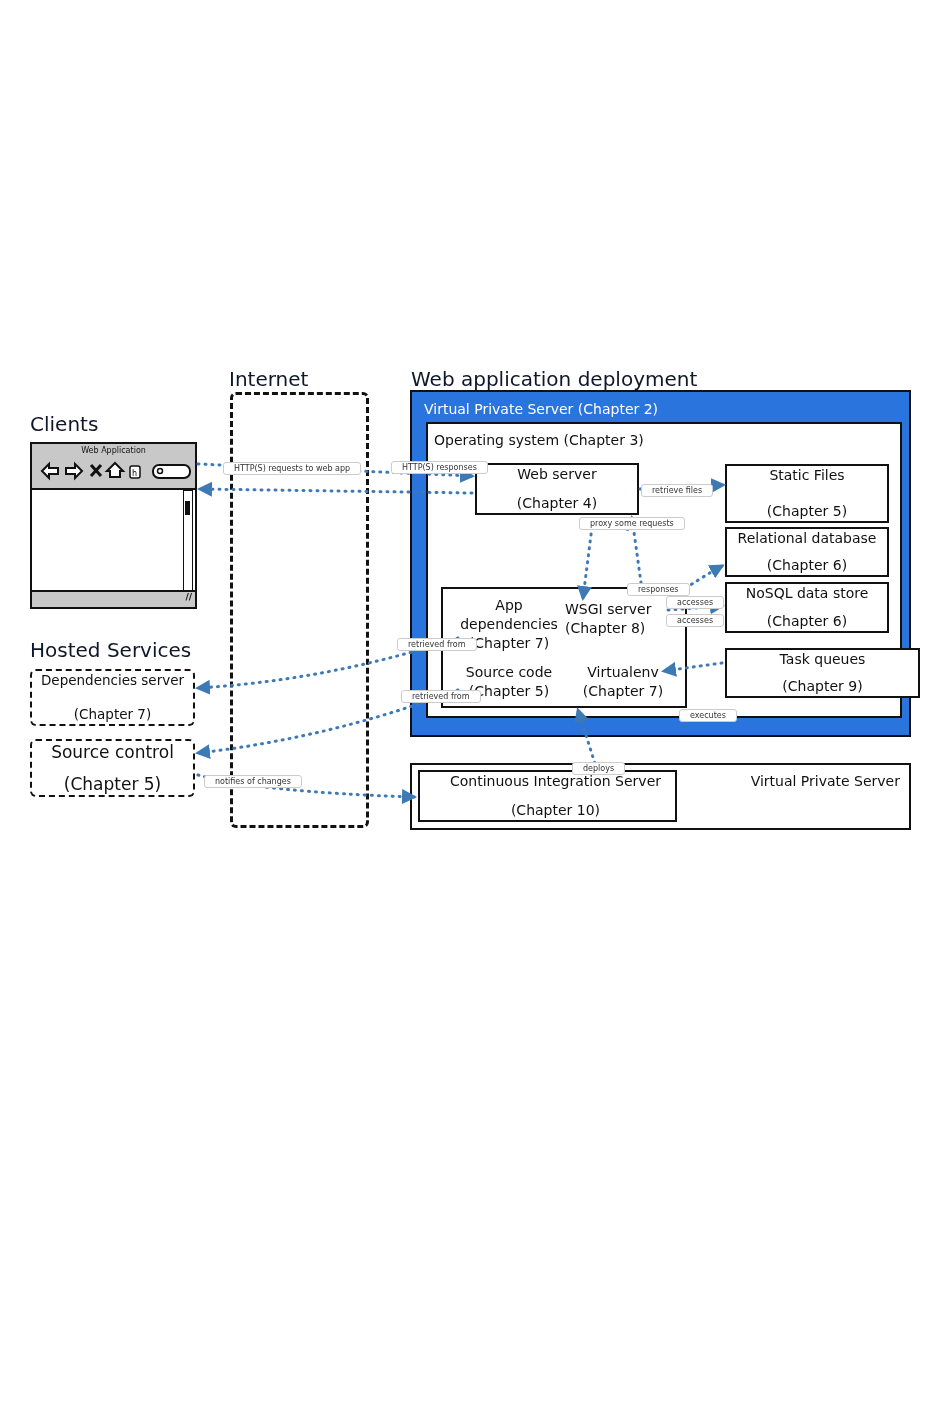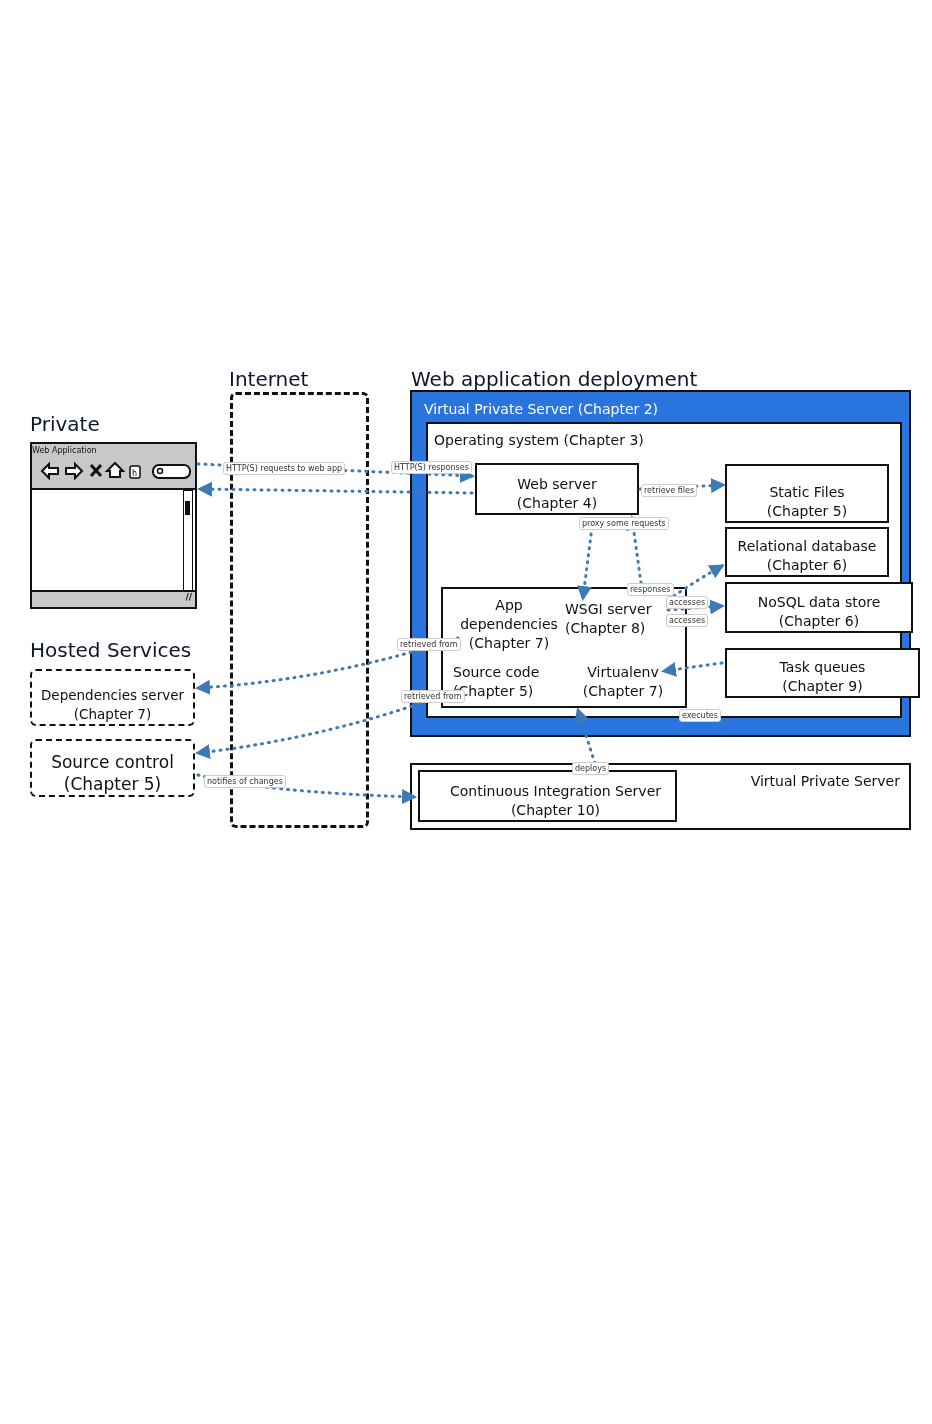--- a/index.html
+++ b/index.html
@@ -1,42 +1,42 @@
 <!DOCTYPE html>
 <html><head>
 <meta charset="utf-8">
 <style>
   html, body { margin:0; padding:0; background:#ffffff; }
   body { width:932px; height:1424px; position:relative; overflow:hidden;
          font-family:"DejaVu Sans", sans-serif; color:#111; }
   .abs { position:absolute; }
   .heading { font-size:20px; color:#0f172a; white-space:nowrap; }
   .box { position:absolute; border:2px solid #111; background:#fff; box-sizing:border-box;
-         display:flex; flex-direction:column; align-items:center; justify-content:flex-end;
+         display:flex; flex-direction:column; align-items:center; justify-content:space-between;
          font-size:14px; line-height:19px; text-align:center; }
   .dashed { border:2px dashed #111; border-radius:6px; }
   .lbl { position:absolute; font-size:8px; color:#333; background:#fff;
-         border:1px solid #ccc; border-radius:3px; padding:0 2px; line-height:11px; white-space:nowrap; }
+         border:1px solid #ccc; border-radius:3px; padding:0 10px; line-height:11px; white-space:nowrap; }
   .vps-title { color:#fff; font-size:14px; }
   .browser-bar { background:#c8c8c8; }
   svg.overlay { position:absolute; left:0; top:0; pointer-events:none; }
 </style>
 </head>
 <body>
 
-<div class="abs heading" style="left:30px;top:412px;">Private</div>
+<div class="abs heading" style="left:30px;top:412px;">Clients</div>
 <div class="abs heading" style="left:229px;top:367px;">Internet</div>
 <div class="abs heading" style="left:411px;top:367px;">Web application deployment</div>
 <div class="abs heading" style="left:30px;top:638px;">Hosted Services</div>
 
 <div class="abs" style="left:230px;top:392px;width:139px;height:436px;border:3px dashed #111;border-radius:6px;box-sizing:border-box;"></div>
 
 <div class="abs" style="left:30px;top:442px;width:167px;height:167px;border:2px solid #111;box-sizing:border-box;background:#fff;">
   <div class="browser-bar" style="position:absolute;left:0;top:0;right:0;height:44px;border-bottom:2px solid #111;">
-    <div style="position:absolute;left:0;right:0;top:2px;font-size:8px;">Web Application</div>
+    <div style="position:absolute;left:0;right:0;top:2px;text-align:center;font-size:8px;">Web Application</div>
     <svg width="163" height="30" style="position:absolute;left:0;top:12px;">
       <g>
         <path d="M10 15 L17 8 L17 12 L26 12 L26 18 L17 18 L17 22 Z" fill="#fff" stroke="#111" stroke-width="2"></path>
       </g>
       <g>
         <path d="M50 15 L43 8 L43 12 L34 12 L34 18 L43 18 L43 22 Z" fill="#fff" stroke="#111" stroke-width="2"></path>
       </g>
       <g>
         <path d="M59 9 L69 20 M69 9 L59 20" stroke="#111" stroke-width="3"></path>
       </g>
@@ -82,40 +82,40 @@
   <div>(Chapter 4)</div>
 </div>
 <div class="box" style="left:725px;top:464px;width:164px;height:59px;">
   <div>Static Files</div>
   <div>(Chapter 5)</div>
 </div>
 <div class="box" style="left:725px;top:527px;width:164px;height:50px;">
   <div>Relational database</div>
   <div>(Chapter 6)</div>
 </div>
-<div class="box" style="left:725px;top:582px;width:188px;height:51px;">
+<div class="box" style="left:725px;top:582px;width:164px;height:51px;">
   <div>NoSQL data store</div>
   <div>(Chapter 6)</div>
 </div>
 <div class="box" style="left:725px;top:648px;width:195px;height:50px;">
   <div>Task queues</div>
   <div>(Chapter 9)</div>
 </div>
 
 <div class="abs" style="left:441px;top:587px;width:246px;height:121px;border:2px solid #111;background:#fff;box-sizing:border-box;">
   <div class="abs" style="left:10px;top:7px;width:112px;text-align:center;font-size:14px;line-height:19px;">
     <div>App</div>
     <div>dependencies</div>
     <div>(Chapter 7)</div>
   </div>
   <div class="abs" style="left:122px;top:11px;width:110px;text-align:left;font-size:14px;line-height:19px;">
     <div>WSGI server</div>
     <div>(Chapter 8)</div>
   </div>
-  <div class="abs" style="left:10px;top:74px;width:112px;text-align:left;font-size:14px;line-height:19px;">
+  <div class="abs" style="left:10px;top:74px;width:112px;text-align:center;font-size:14px;line-height:19px;">
     <div>Source code</div>
     <div>(Chapter 5)</div>
   </div>
   <div class="abs" style="left:128px;top:74px;width:104px;text-align:center;font-size:14px;line-height:19px;">
     <div>Virtualenv</div>
     <div>(Chapter 7)</div>
   </div>
 </div>
 
 <div class="abs" style="left:410px;top:763px;width:501px;height:67px;border:2px solid #111;background:#fff;box-sizing:border-box;">

